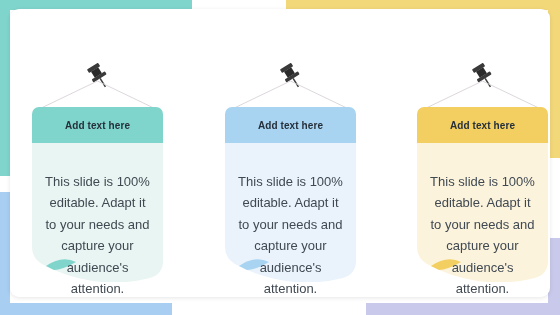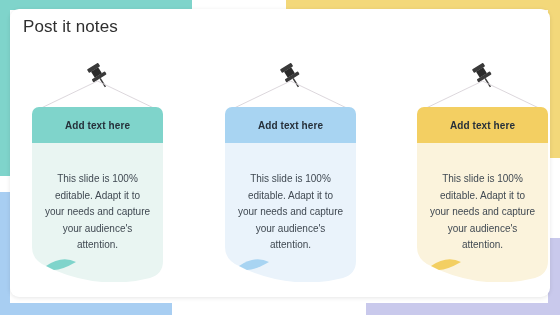--- a/index.html
+++ b/index.html
@@ -152,21 +152,21 @@
     position: absolute;
     left: 0; top: 36px;
     width: 131px;
     height: 139px;
   }
   .card-body-text {
     position: absolute;
     left: 12px;
     top: 28px;
     width: 107px;
-    font-size: 10px;
+    font-size: 13px;
     line-height: 1.65;
     color: #404952;
     text-align: center;
   }
 </style>
 </head>
 <body>
 
 <div id="slide">
 
@@ -174,21 +174,20 @@
   <div class="bg-band band-teal-left"></div>
   <div class="bg-band band-yellow-top"></div>
   <div class="bg-band band-yellow-right"></div>
   <div class="bg-band band-blue-left"></div>
   <div class="bg-band band-blue-bottom"></div>
   <div class="bg-band band-lav-right"></div>
   <div class="bg-band band-lav-bottom"></div>
 
   <div id="canvas">
 
-    <div id="page-title">Post it notes</div>
 
     <div id="notes-row">
         <div class="note note-0">
           <div class="pin-wrap"><svg width="30" height="28" viewBox="0 0 30 28">
               <g transform="rotate(-32 15 12)">
                 <rect x="8.5" y="1.5" width="13" height="4.2" rx="1" fill="#3a3a3a"></rect>
                 <rect x="10.8" y="5.5" width="8.4" height="7.2" fill="#2b2b2b"></rect>
                 <rect x="7.2" y="12.4" width="15.6" height="3.6" rx="1" fill="#3a3a3a"></rect>
                 <path d="M15 16 L15 26" stroke="#3a3a3a" stroke-width="1.5"></path>
               </g>

